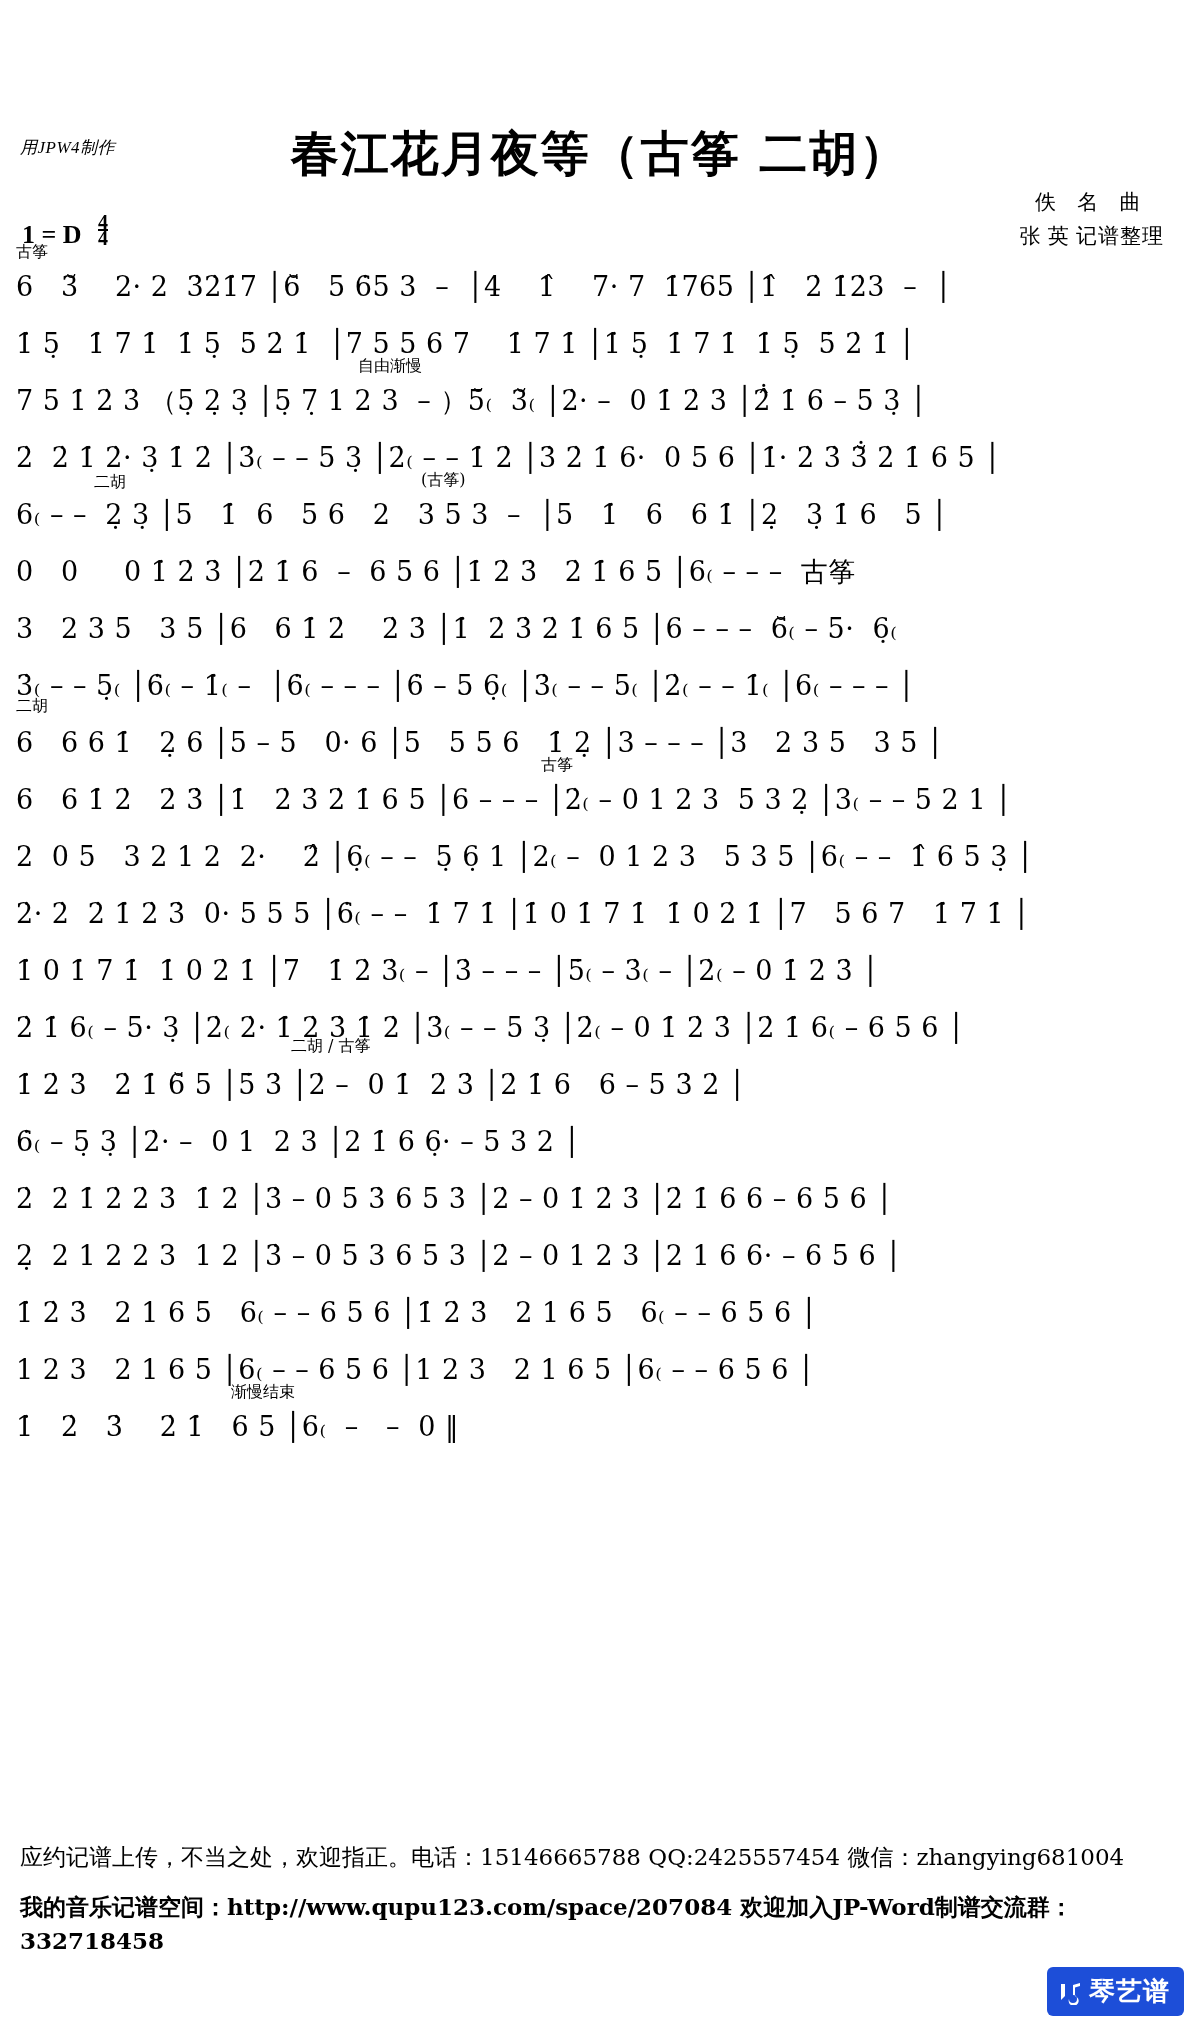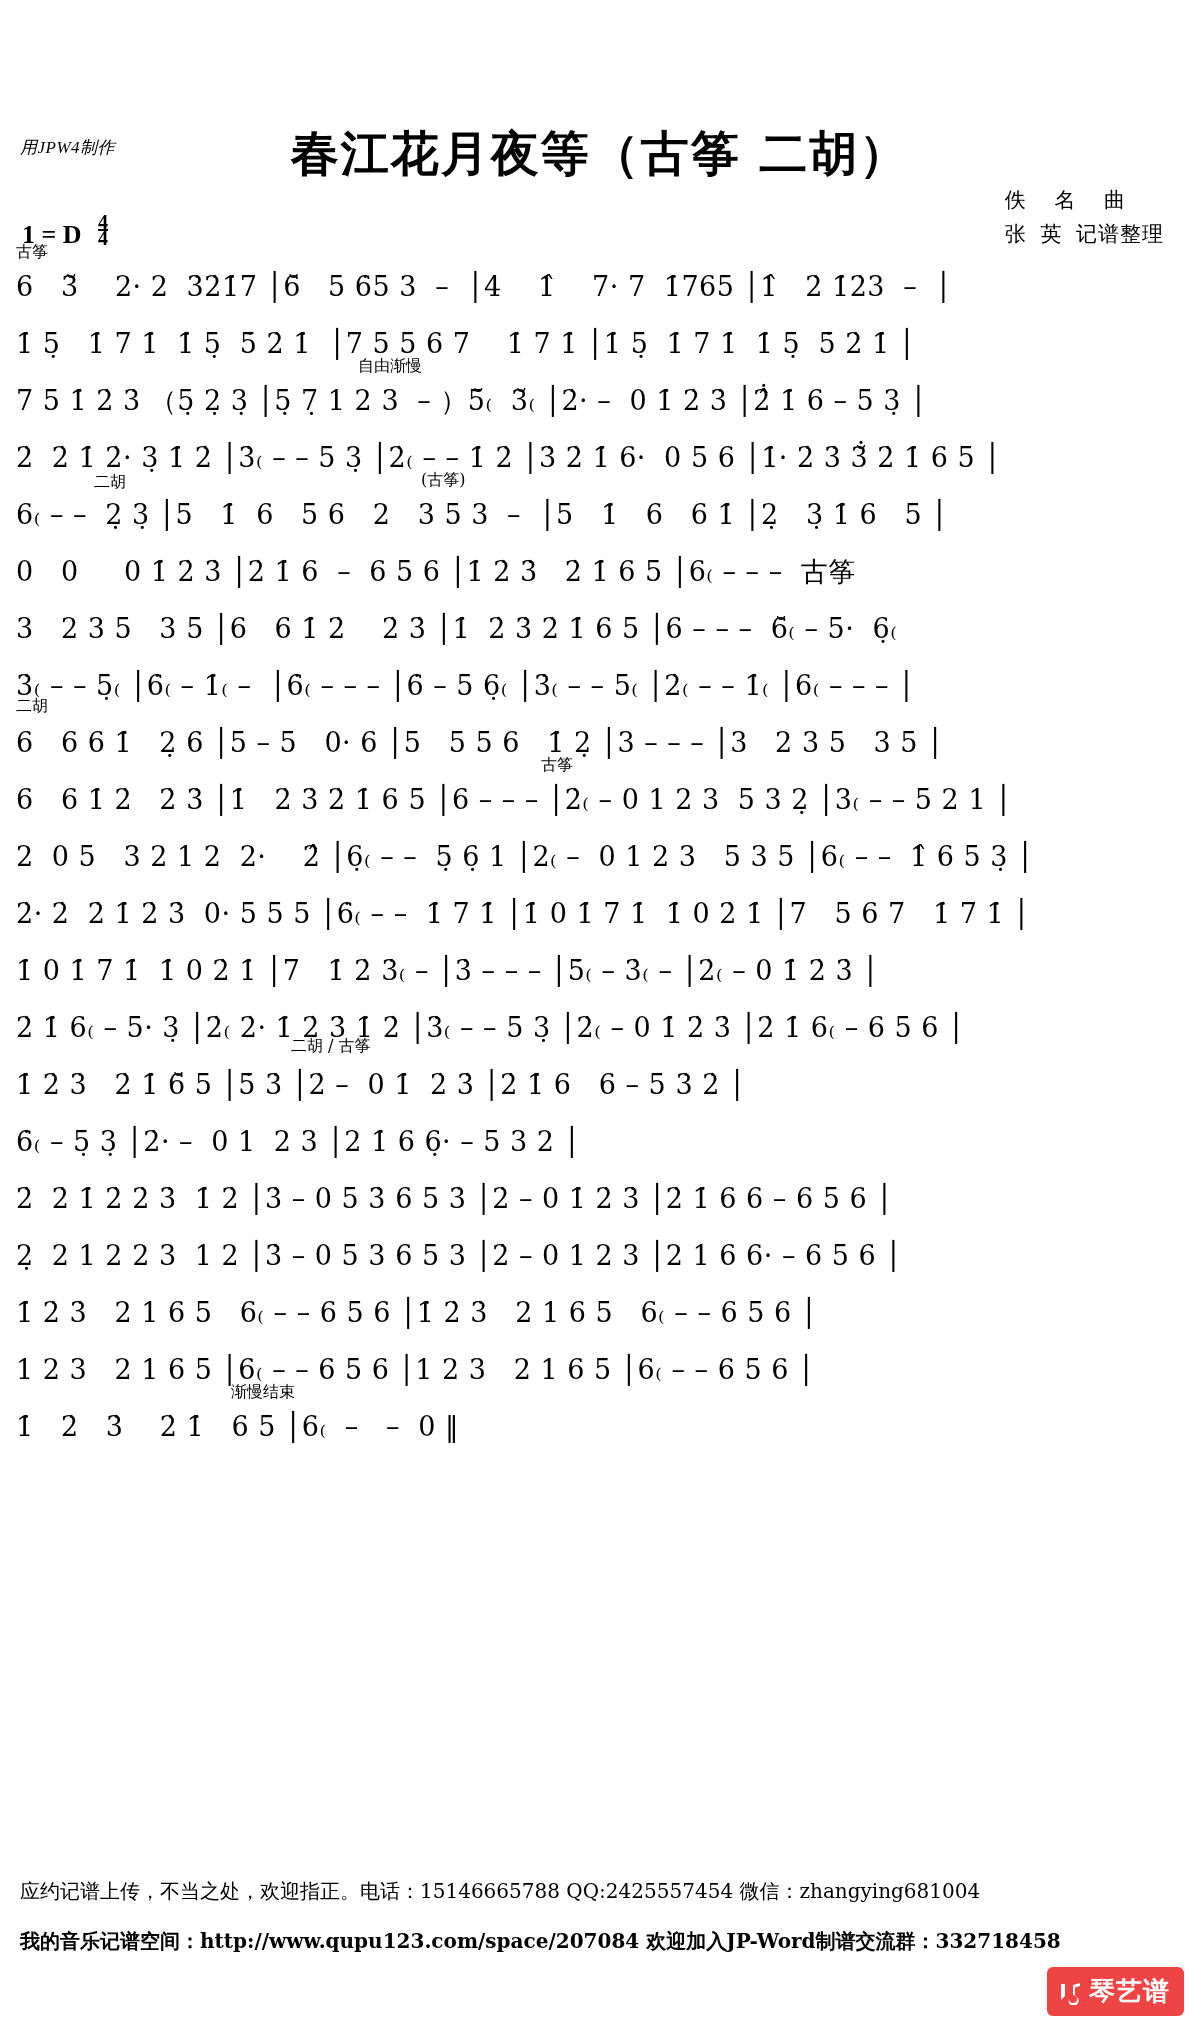--- a/index.html
+++ b/index.html
@@ -39,24 +39,24 @@
     text-align: center;
     font-family: "DejaVu Serif", serif;
     font-size: 48px;
     font-weight: 600;
     letter-spacing: 2px;
   }
   .credits {
     position: absolute;
     right: 36px;
     top: 185px;
-    text-align: left;
+    text-align: center;
     font-size: 21px;
     line-height: 34px;
-    font-family: Liberation Mono, monospace;
+    font-family: Liberation Serif, serif;
   }
   .credits .line1 { letter-spacing: 8px; }
   .credits .line2 { letter-spacing: 1px; }
   .keysig {
     position: absolute;
     left: 22px;
     top: 215px;
     font-size: 26px;
     font-weight: 700;
     font-family: "Liberation Serif", serif;
@@ -108,29 +108,29 @@
   .lbl-h { left: 215px; top: -16px; }
   .lbl-i { left: 0px; top: -18px; }
 
   
   .footer {
     position: absolute;
     left: 20px;
     right: 20px;
     bottom: 66px;
     font-family: "DejaVu Serif", serif;
-    font-size: 20px;
+    font-size: 23px;
     line-height: 34px;
   }
   .footer .l2 { margin-top: 16px; font-weight: bold; }
   .brand {
     position: absolute;
     right: 16px;
     bottom: 8px;
-    background: #ef4444;
+    background: #1d4ed8;
     color: #fff;
     padding: 7px 14px 7px 10px;
     border-radius: 6px;
     font-family: "DejaVu Serif", serif;
     font-size: 26px;
     font-weight: 700;
     letter-spacing: 1px;
     display: flex;
     align-items: center;
     gap: 6px;

